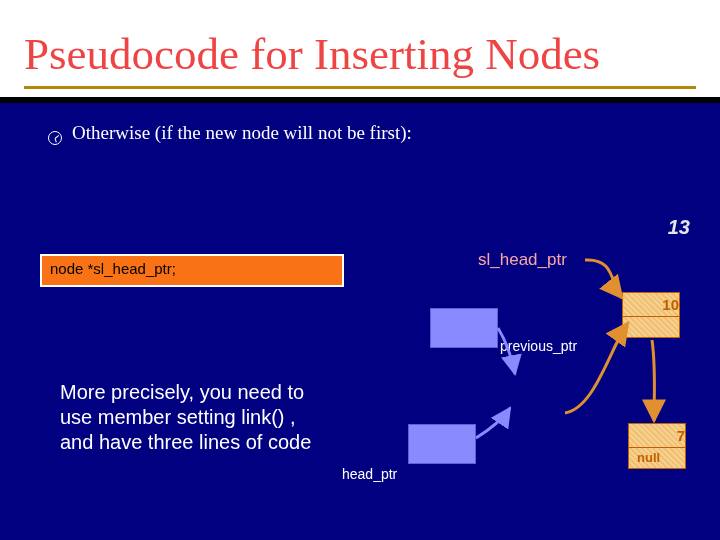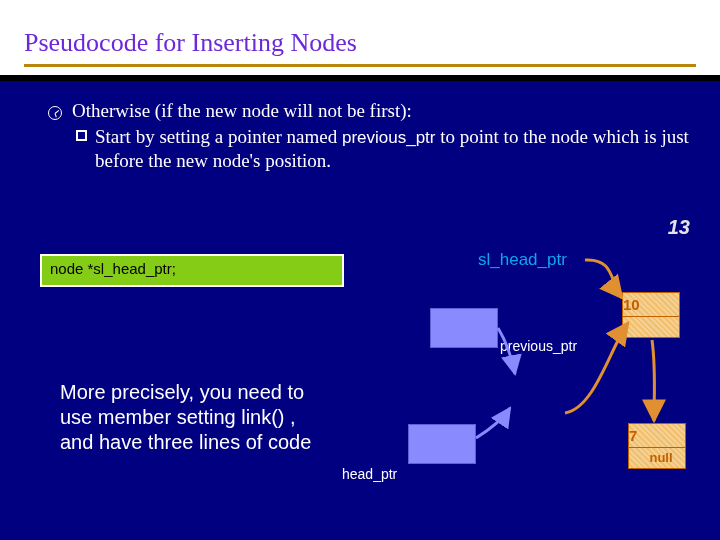--- a/index.html
+++ b/index.html
@@ -9,40 +9,40 @@
     background: #000080;
     font-family: "Times New Roman", serif;
     position: relative;
     overflow: hidden;
   }
   .title-area {
     background: #fff;
     padding: 28px 24px 8px 24px;
   }
   .title {
-    font-size: 26px;
-    color: #6d28d9;
+    font-size: 45px;
+    color: #ef4444;
     font-weight: normal;
   }
   .rule-gold {
     height: 3px;
     background: #b8860b;
     margin-top: 6px;
   }
   .rule-black {
     height: 6px;
     background: #000;
   }
   .content {
     padding: 18px 28px 0 48px;
     color: #fff;
     font-size: 19px;
     line-height: 1.25;
   }
-  .bullet-row { display: flex; align-items: center; }
+  .bullet-row { display: flex; align-items: flex-end; }
   .clock-icon {
     display: inline-block;
     width: 14px; height: 14px;
     border: 1.5px solid #fff;
     border-radius: 50%;
     position: relative;
     margin-right: 10px;
     margin-top: 4px;
     flex-shrink: 0;
   }
@@ -70,21 +70,21 @@
     font-weight: bold;
     font-style: italic;
     font-family: Arial, sans-serif;
     font-size: 20px;
     position: absolute;
   }
   .codebox {
     position: absolute;
     left: 40px; top: 254px;
     width: 304px;
-    background: #84cc16;
+    background: #f97316;
     color: #000;
     font-family: Arial, sans-serif;
     font-size: 15px;
     padding: 4px 8px 6px 8px;
     border: 2px solid #fff;
     line-height: 1.25;
   }
   .mono { font-family: Arial, sans-serif; }
   .precise {
     position: absolute;
@@ -98,49 +98,48 @@
   
   .diagram { position: absolute; left: 360px; top: 248px; width: 340px; height: 280px; }
   .ptr-box {
     position: absolute;
     width: 68px; height: 40px;
     background: #8a8aff;
     border: 1px solid #6060d0;
   }
   .label {
     position: absolute;
-    color: #0ea5e9;
+    color: #fca5a5;
     font-family: Arial, sans-serif;
     font-size: 17px;
   }
   .small-label {
     position: absolute;
     color: #fff;
     font-family: Arial, sans-serif;
     font-size: 14px;
   }
   .node {
     position: absolute;
     width: 58px;
     border: 1.5px solid #c06000;
   }
   .node .val {
     height: 24px;
     border-bottom: 1.5px solid #c06000;
-    text-align: left;
+    text-align: right;
     color: #c06000;
     font-family: Arial, sans-serif;
     font-weight: bold;
     font-size: 15px;
     background: repeating-linear-gradient(45deg, #f5d090 0 2px, #f0c070 2px 4px);
     line-height: 24px;
   }
   .node .link {
     height: 20px;
-    text-align: center;
     color: #c06000;
     font-family: Arial, sans-serif;
     font-weight: bold;
     font-size: 13px;
     background: repeating-linear-gradient(45deg, #f5d090 0 2px, #f0c070 2px 4px);
     line-height: 20px;
     padding-left: 8px;
   }
   svg.arrows { position: absolute; left: 0; top: 0; width: 340px; height: 280px; pointer-events: none; }
 </style>
@@ -150,26 +149,20 @@
 <div class="title-area">
   <div class="title">Pseudocode for Inserting Nodes</div>
   <div class="rule-gold"></div>
 </div>
 <div class="rule-black"></div>
 
 <div class="content">
   <div class="bullet-row">
     <span class="clock-icon"></span>
     <span>Otherwise (if the new node will not be first):</span>
-  </div>
-  <div class="sub-bullet">
-    <span class="square-icon"></span>
-    <span>
-      <span>Start by setting a pointer named </span><span class="mono" style="font-family:Arial,sans-serif;font-size:17px">previous_ptr</span><span> to point to the node which is just before the new node's position.</span>
-    </span>
   </div>
 </div>
 
 <div class="yellow-num" style="right:30px; top:216px;">13</div>
 
 <div class="codebox">
   <div>node *sl_head_ptr;</div>
 </div>
 
 <div class="precise">More precisely, you need to use member setting link() , and have three lines of code</div>

